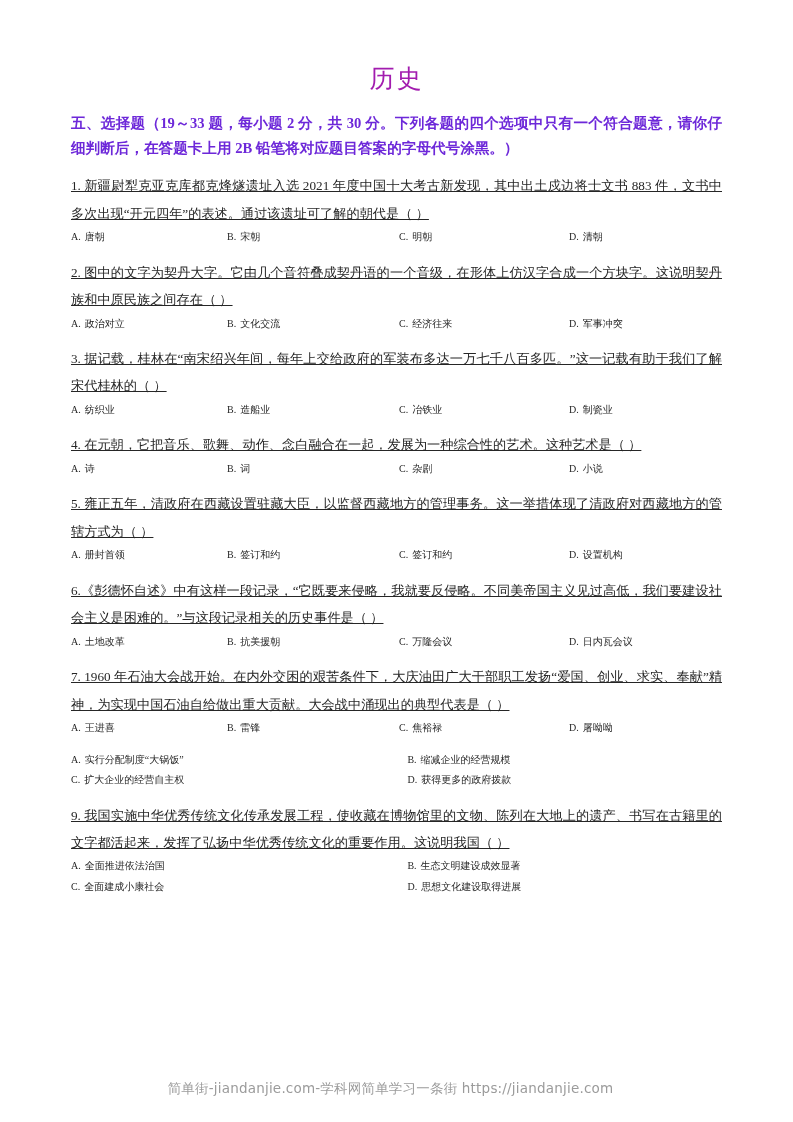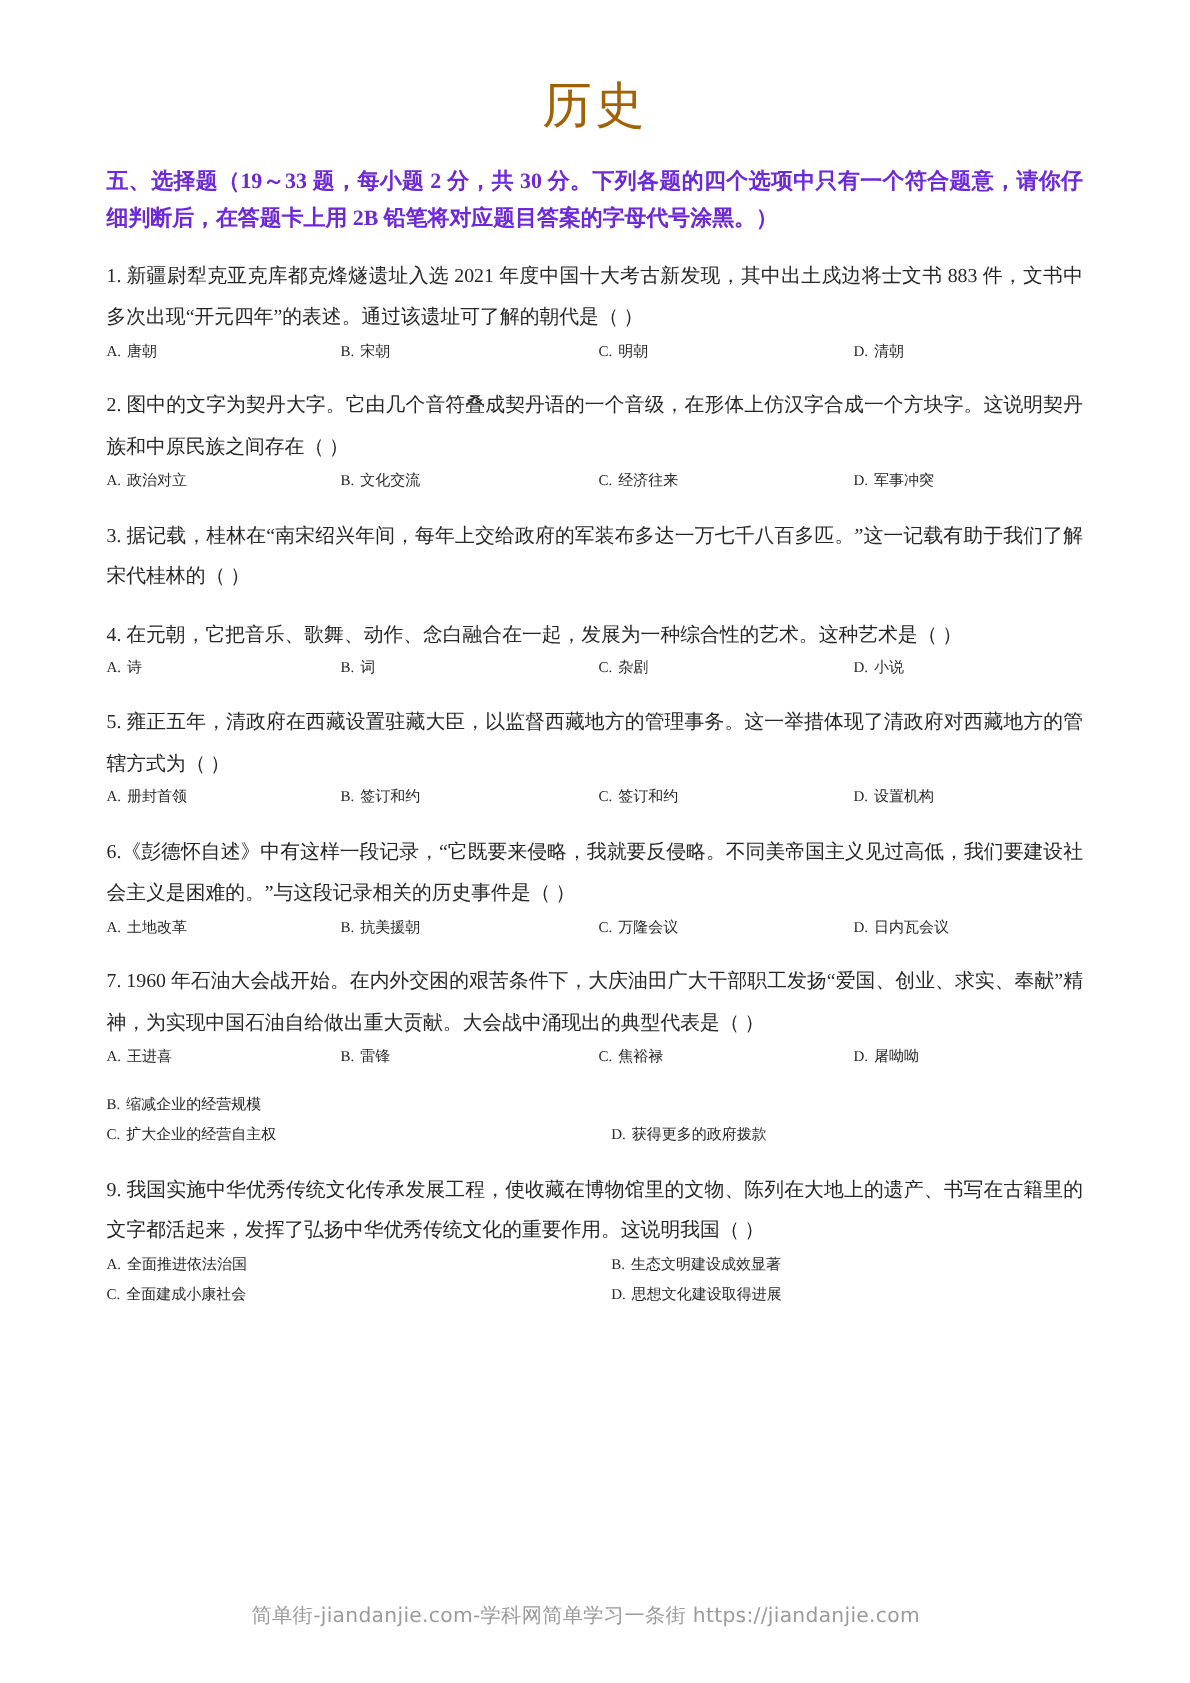--- a/index.html
+++ b/index.html
@@ -17,47 +17,48 @@
   }
   .page {
     position: relative;
     width: 793px;
     height: 1122px;
     box-sizing: border-box;
     padding: 0 71px;
   }
   .doc-title {
     text-align: center;
-    font-size: 33px;
+    font-size: 25px;
     font-weight: normal;
     letter-spacing: 2px;
-    margin: 0;
+    margin: 12px;
     padding-top: 52px;
     line-height: 1.2;
-    color: #a16207;
+    color: #a21caf;
   }
   .section-head {
     font-size: 14.6px;
     font-weight: bold;
     line-height: 1.72;
     margin-top: 17px;
     text-align: justify;
     text-justify: inter-ideograph;
     color: #6d28d9;
   }
   .question {
     margin-top: 11px;
   }
   .q-stem {
     font-size: 13.2px;
     line-height: 2.08;
     text-align: justify;
     text-justify: inter-ideograph;
     color: #262626;
     margin: 0;
+    text-decoration: underline;
   }
   .opts-row {
     display: flex;
     font-size: 10px;
     line-height: 2.05;
     color: #262626;
     margin: 0;
   }
   .opts-row.four > .opt:nth-child(1) { width: 156px; }
   .opts-row.four > .opt:nth-child(2) { width: 172px; }
@@ -109,20 +110,26 @@
         <p class="q-stem">2. 图中的文字为契丹大字。它由几个音符叠成契丹语的一个音级，在形体上仿汉字合成一个方块字。这说明契丹族和中原民族之间存在（    ）</p>
         <div class="opts-row four">
           <div class="opt"><span class="lab">A.</span><span>政治对立</span></div>
           <div class="opt"><span class="lab">B.</span><span>文化交流</span></div>
           <div class="opt"><span class="lab">C.</span><span>经济往来</span></div>
           <div class="opt"><span class="lab">D.</span><span>军事冲突</span></div>
         </div>
       </div>
       <div class="question">
         <p class="q-stem">3. 据记载，桂林在“南宋绍兴年间，每年上交给政府的军装布多达一万七千八百多匹。”这一记载有助于我们了解宋代桂林的（    ）</p>
+        <div class="opts-row four">
+          <div class="opt"><span class="lab">A.</span><span>纺织业</span></div>
+          <div class="opt"><span class="lab">B.</span><span>造船业</span></div>
+          <div class="opt"><span class="lab">C.</span><span>冶铁业</span></div>
+          <div class="opt"><span class="lab">D.</span><span>制瓷业</span></div>
+        </div>
       </div>
       <div class="question">
         <p class="q-stem">4. 在元朝，它把音乐、歌舞、动作、念白融合在一起，发展为一种综合性的艺术。这种艺术是（    ）</p>
         <div class="opts-row four">
           <div class="opt"><span class="lab">A.</span><span>诗</span></div>
           <div class="opt"><span class="lab">B.</span><span>词</span></div>
           <div class="opt"><span class="lab">C.</span><span>杂剧</span></div>
           <div class="opt"><span class="lab">D.</span><span>小说</span></div>
         </div>
       </div>
@@ -148,20 +155,21 @@
         <p class="q-stem">7. 1960 年石油大会战开始。在内外交困的艰苦条件下，大庆油田广大干部职工发扬“爱国、创业、求实、奉献”精神，为实现中国石油自给做出重大贡献。大会战中涌现出的典型代表是（    ）</p>
         <div class="opts-row four">
           <div class="opt"><span class="lab">A.</span><span>王进喜</span></div>
           <div class="opt"><span class="lab">B.</span><span>雷锋</span></div>
           <div class="opt"><span class="lab">C.</span><span>焦裕禄</span></div>
           <div class="opt"><span class="lab">D.</span><span>屠呦呦</span></div>
         </div>
       </div>
       <div class="question">
         <div class="opts-row two">
+          <div class="opt"><span class="lab">A.</span><span>实行分配制度“大锅饭”</span></div>
           <div class="opt"><span class="lab">B.</span><span>缩减企业的经营规模</span></div>
         </div>
         <div class="opts-row two">
           <div class="opt"><span class="lab">C.</span><span>扩大企业的经营自主权</span></div>
           <div class="opt"><span class="lab">D.</span><span>获得更多的政府拨款</span></div>
         </div>
       </div>
       <div class="question">
         <p class="q-stem">9. 我国实施中华优秀传统文化传承发展工程，使收藏在博物馆里的文物、陈列在大地上的遗产、书写在古籍里的文字都活起来，发挥了弘扬中华优秀传统文化的重要作用。这说明我国（    ）</p>
         <div class="opts-row two">

